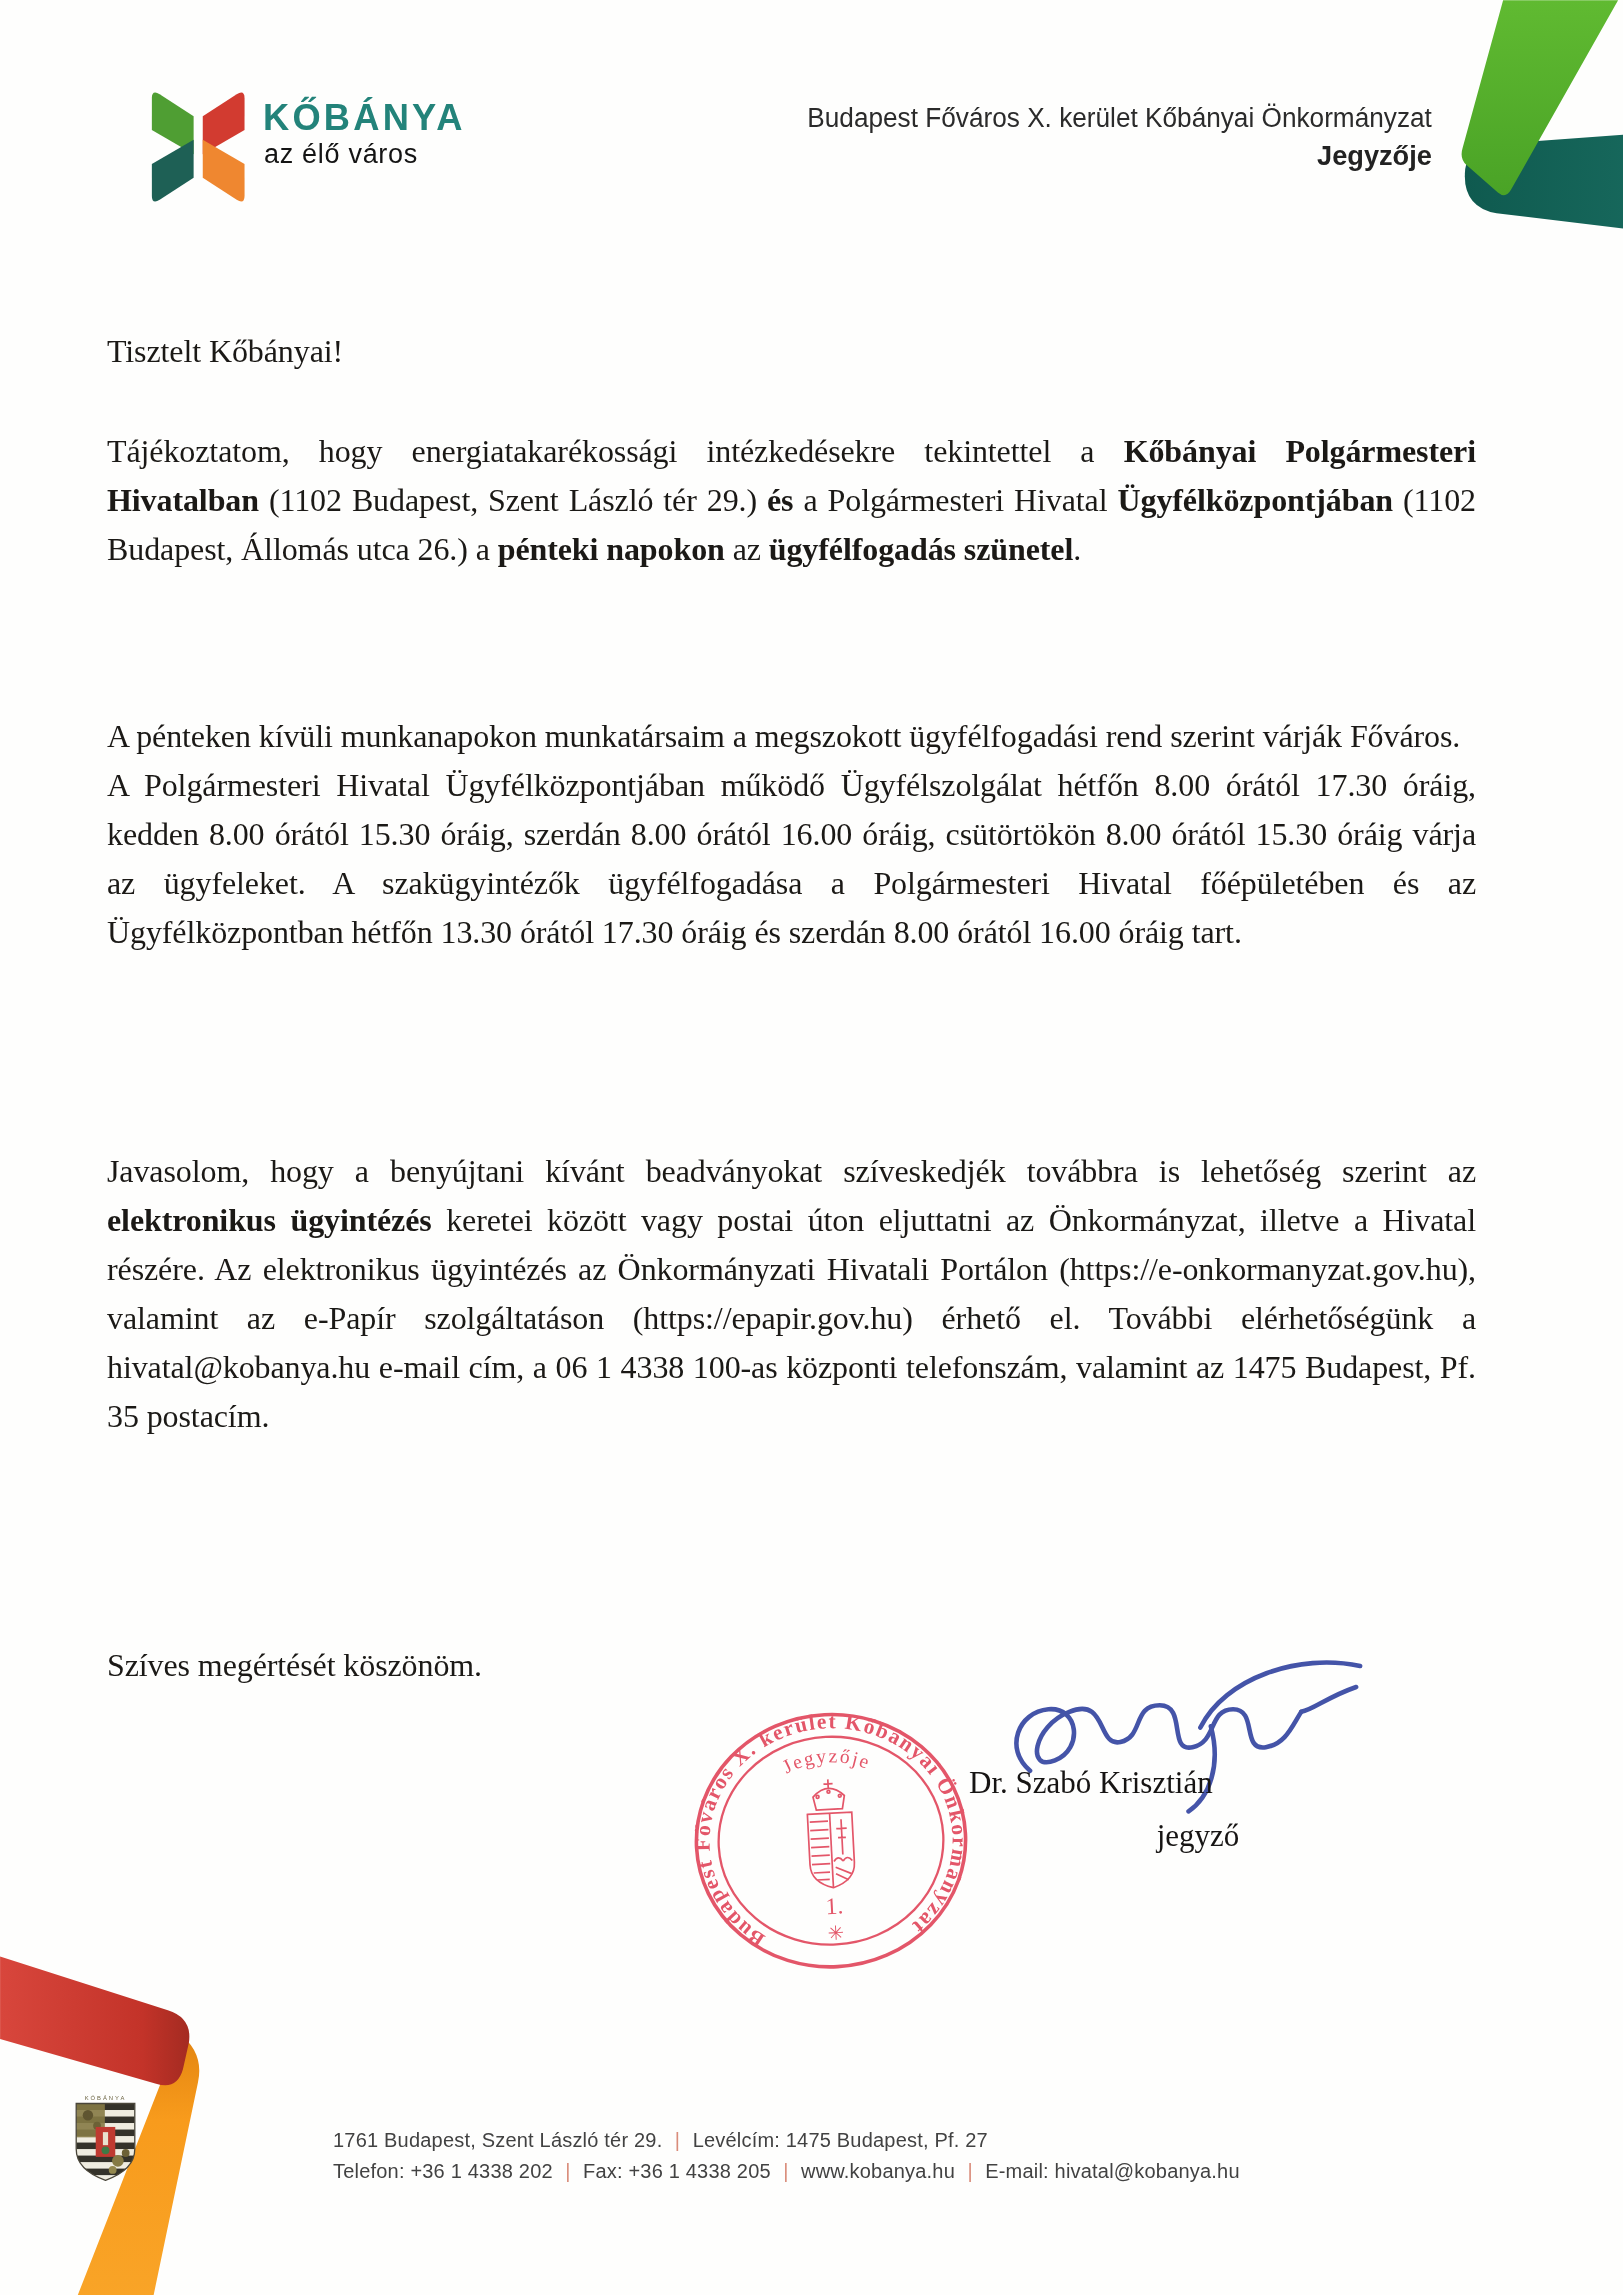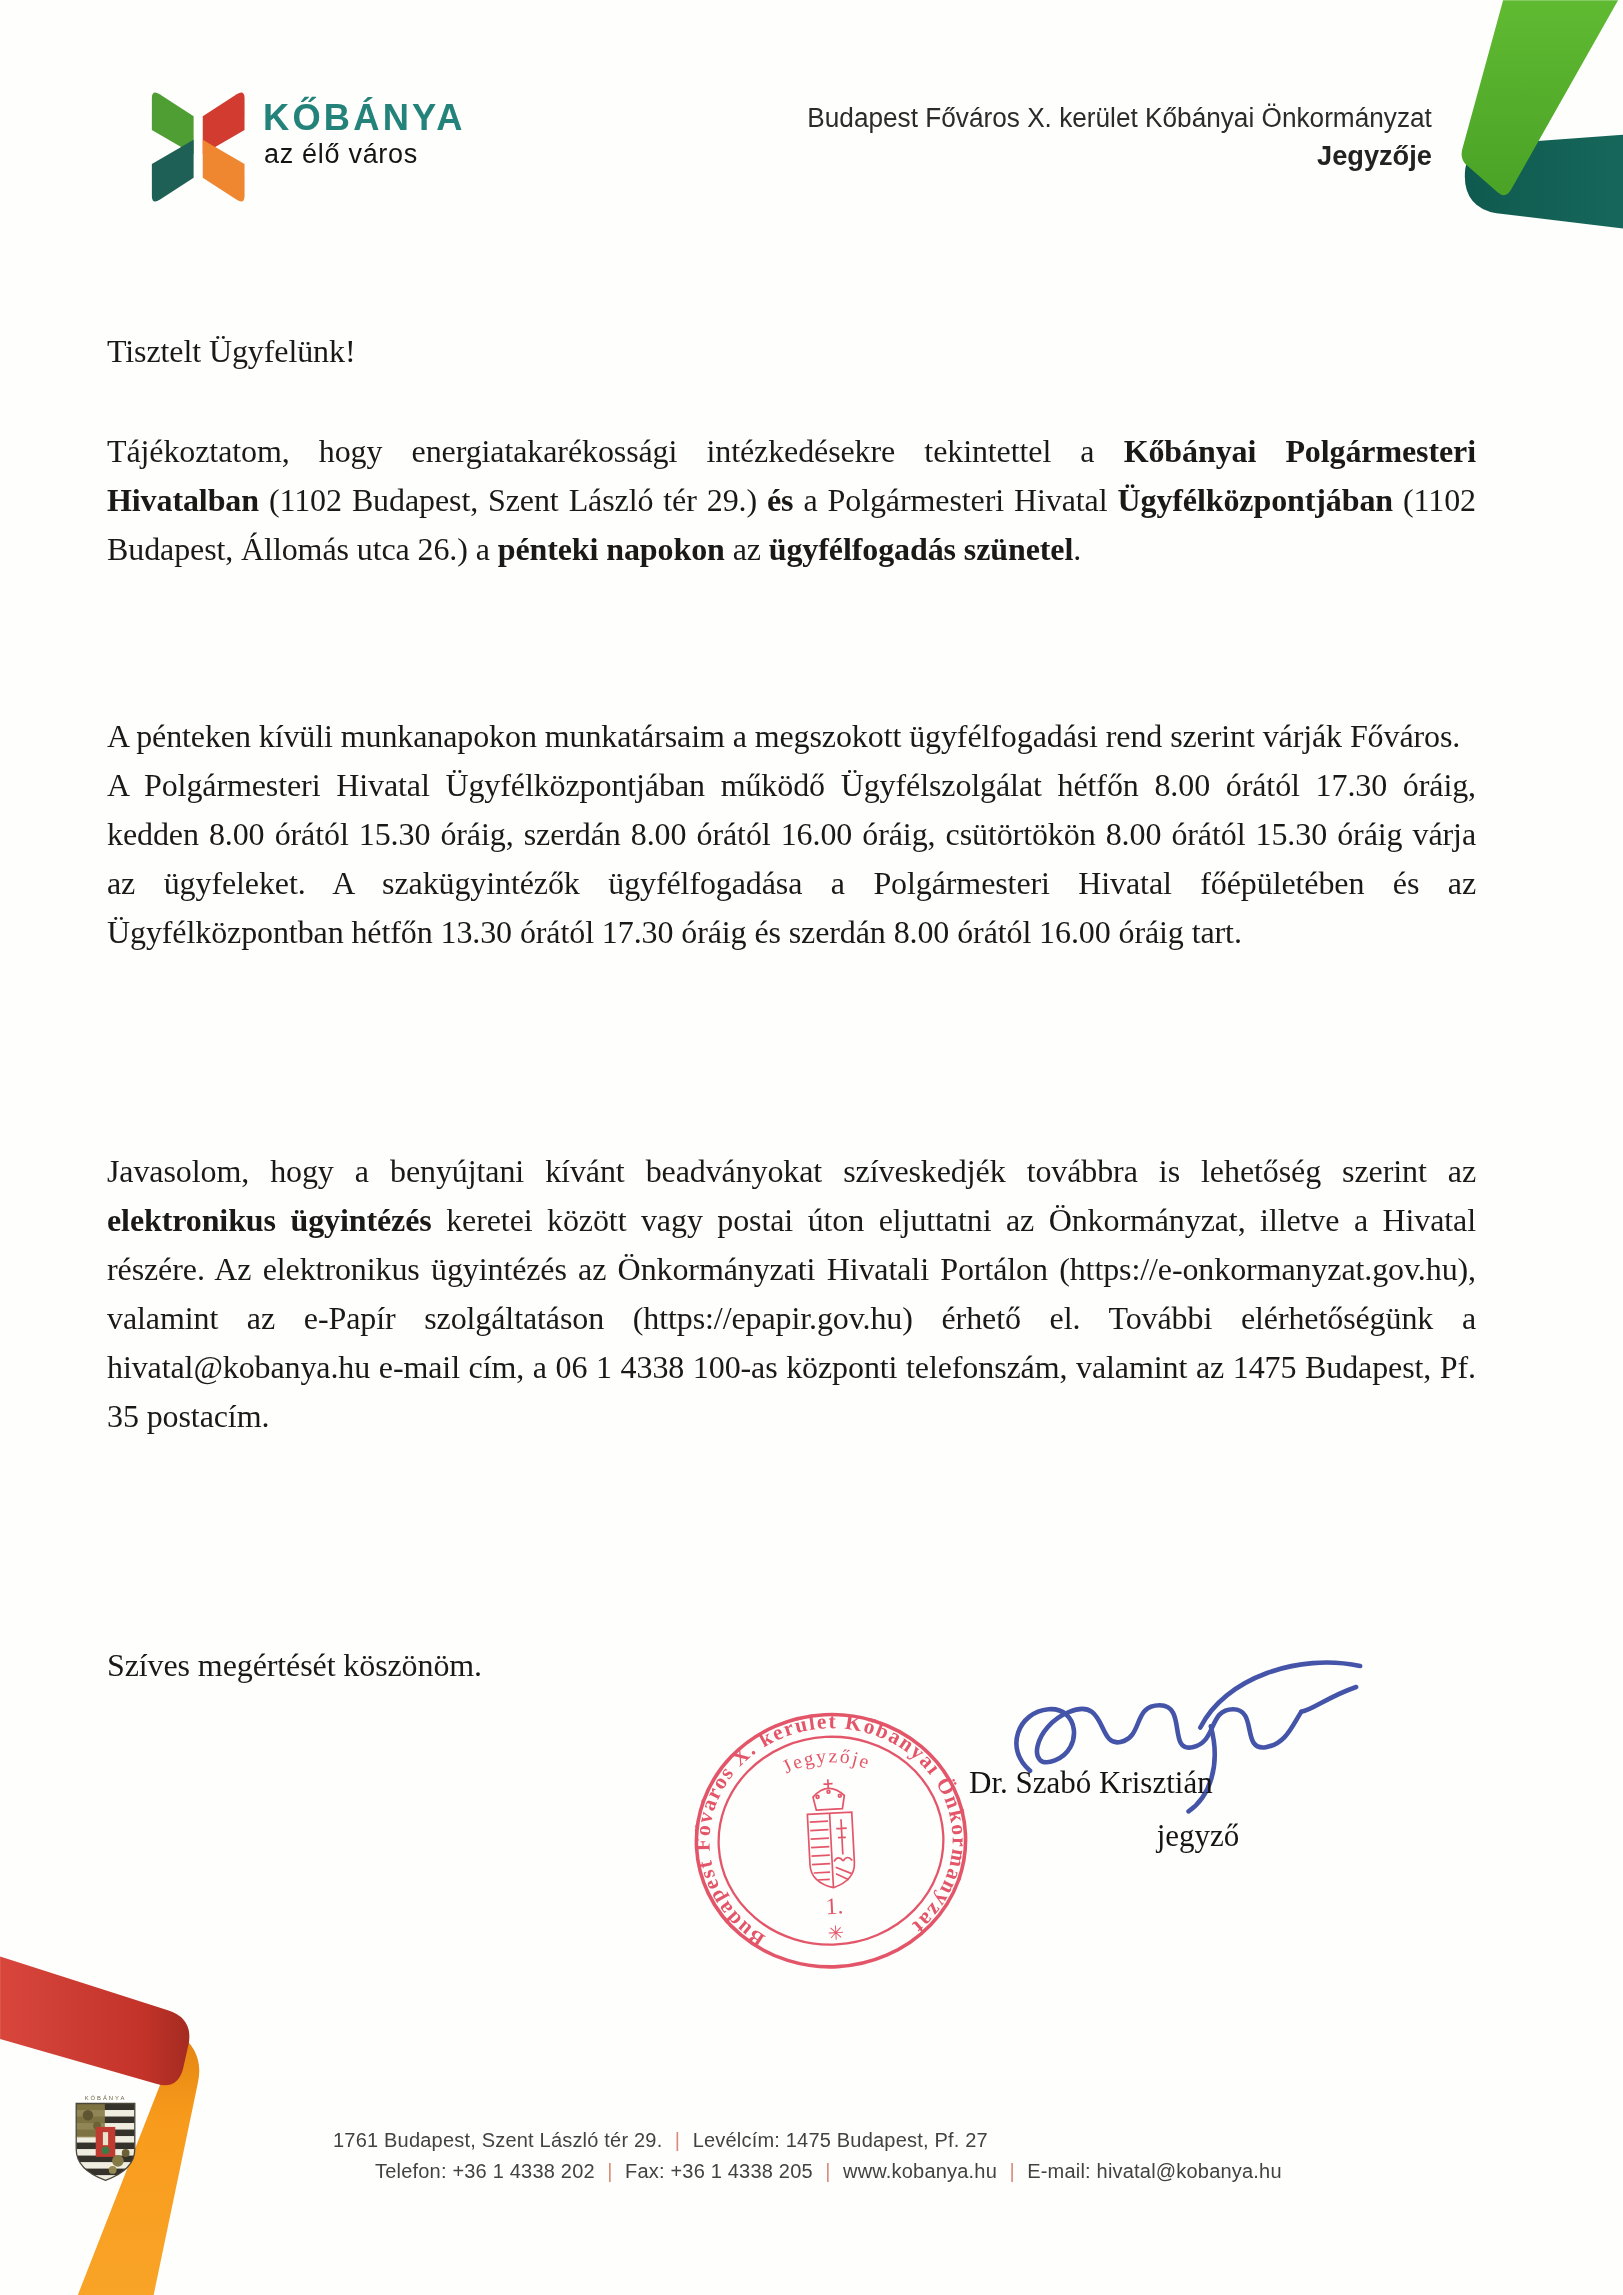--- a/index.html
+++ b/index.html
@@ -42,21 +42,21 @@
   .sig-role{left:969px;top:1818px;width:458px;text-align:center;font-size:31px;color:#161413;}
   
   .ribbon-bl{left:0;top:1929px;width:223px;height:367px;}
   .crest-svg{left:71px;top:2093px;width:69px;height:90px;}
   .footer-line{
     left:333px;font-family:"Liberation Sans","DejaVu Sans",sans-serif;
     font-size:20px;color:#424242;letter-spacing:0.2px;white-space:nowrap;
   }
   .footer-line .sep{color:#d98c7a;margin:0 12.4px;}
   .fl1{top:2129px;}
-  .fl2{top:2160px;margin-left:42px;}
+  .fl2{top:2160px;}
 </style>
 </head>
 <body>
 
 <div id="page">
 
   <svg class="abs logo-svg" viewBox="225 130 160 190" aria-hidden="true">
     <path d="M232,199 L232,150 Q232,137 244,144 L296,178 L296,236 Z" fill="#4f9e33"></path>
     <path d="M310,236 L310,178 L362,144 Q374,137 374,150 L374,199 Z" fill="#d23b30"></path>
     <path d="M296,214 L296,272 L244,306 Q232,313 232,300 L232,251 Z" fill="#1e6055"></path>
@@ -78,21 +78,21 @@
       </linearGradient>
       <linearGradient id="greenGrad" x1="0" y1="0" x2="0" y2="1">
         <stop offset="0" stop-color="#60ba31"></stop>
           <stop offset="1" stop-color="#4aa326"></stop>
       </linearGradient>
     </defs>
     <path d="M52,222 L300,204 L300,352 L82,326 Q28,316 34,258 Q38,234 52,222 Z" fill="url(#tealGrad)"></path>
     <path d="M92,0 L268,0 L104,290 Q96,304 84,294 L36,252 Q25,242 30,226 Z" fill="url(#greenGrad)"></path>
   </svg>
 
-  <div class="abs body-text no-just" style="top:327px;">Tisztelt Ügyfelünk!</div>
+  <div class="abs body-text no-just" style="top:327px;">Tisztelt Kőbányai!</div>
 
   <div class="abs body-text" style="top:427px;"><span>Tájékoztatom, hogy energiatakarékossági intézkedésekre tekintettel a </span><b>Kőbányai Polgármesteri Hivatalban</b><span> (1102 Budapest, Szent László tér 29.) </span><b>és</b><span> a Polgármesteri Hivatal </span><b>Ügyfélközpontjában</b><span> (1102 Budapest, Állomás utca 26.) a </span><b>pénteki napokon</b><span> az </span><b>ügyfélfogadás szünetel</b><span>.</span></div>
 
   <div class="abs body-text" style="top:712px;">
     <div>A pénteken kívüli munkanapokon munkatársaim a megszokott ügyfélfogadási rend szerint várják Főváros.</div>
     <div>A Polgármesteri Hivatal Ügyfélközpontjában működő Ügyfélszolgálat hétfőn 8.00 órától 17.30 óráig, kedden 8.00 órától 15.30 óráig, szerdán 8.00 órától 16.00 óráig, csütörtökön 8.00 órától 15.30 óráig várja az ügyfeleket. A szakügyintézők ügyfélfogadása a Polgármesteri Hivatal főépületében és az Ügyfélközpontban hétfőn 13.30 órától 17.30 óráig és szerdán 8.00 órától 16.00 óráig tart.</div>
   </div>
 
   <div class="abs body-text" style="top:1147px;"><span>Javasolom, hogy a benyújtani kívánt beadványokat szíveskedjék továbbra is lehetőség szerint az </span><b>elektronikus ügyintézés</b><span> keretei között vagy postai úton eljuttatni az Önkormányzat, illetve a Hivatal részére. Az elektronikus ügyintézés az Önkormányzati Hivatali Portálon (https://e-onkormanyzat.gov.hu), valamint az e-Papír szolgáltatáson (https://epapir.gov.hu) érhető el. További elérhetőségünk a hivatal@kobanya.hu e-mail cím, a 06 1 4338 100-as központi telefonszám, valamint az 1475 Budapest, Pf. 35 postacím.</span></div>
 

